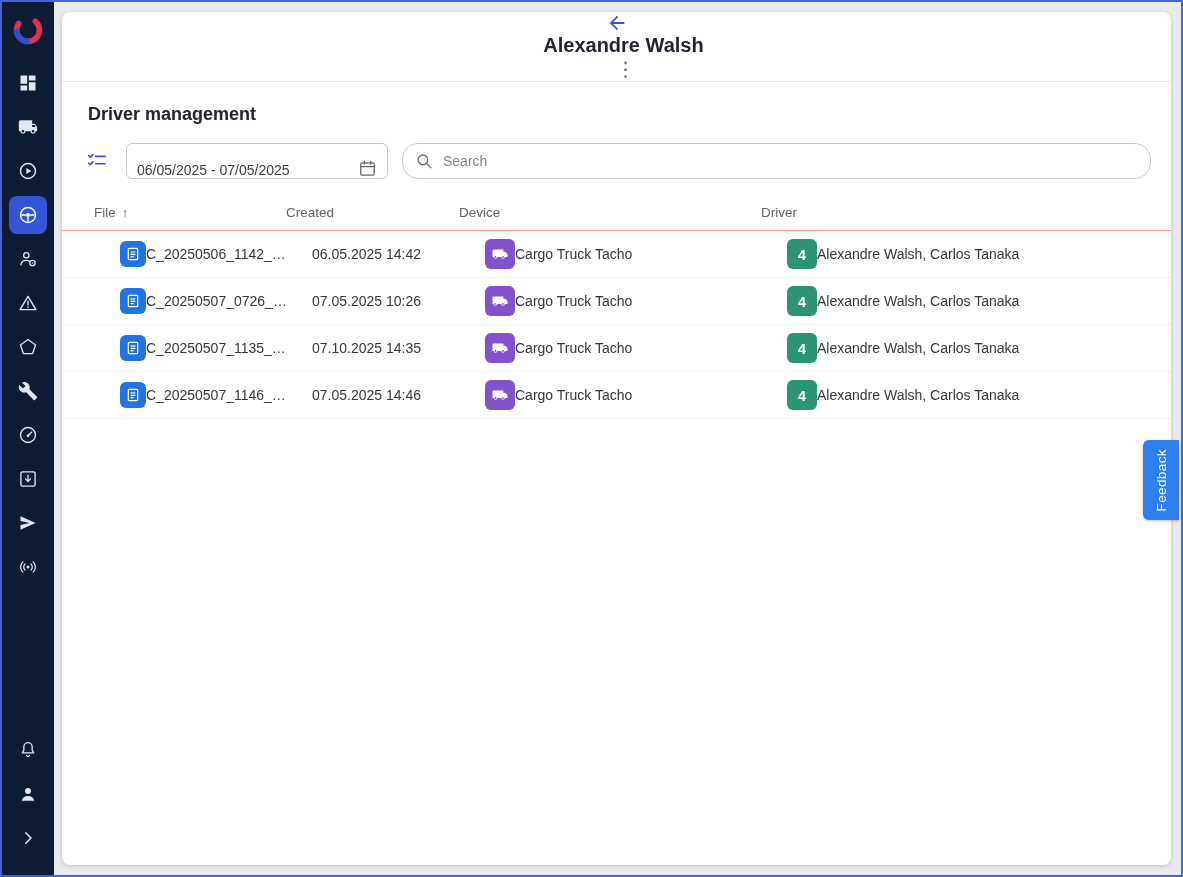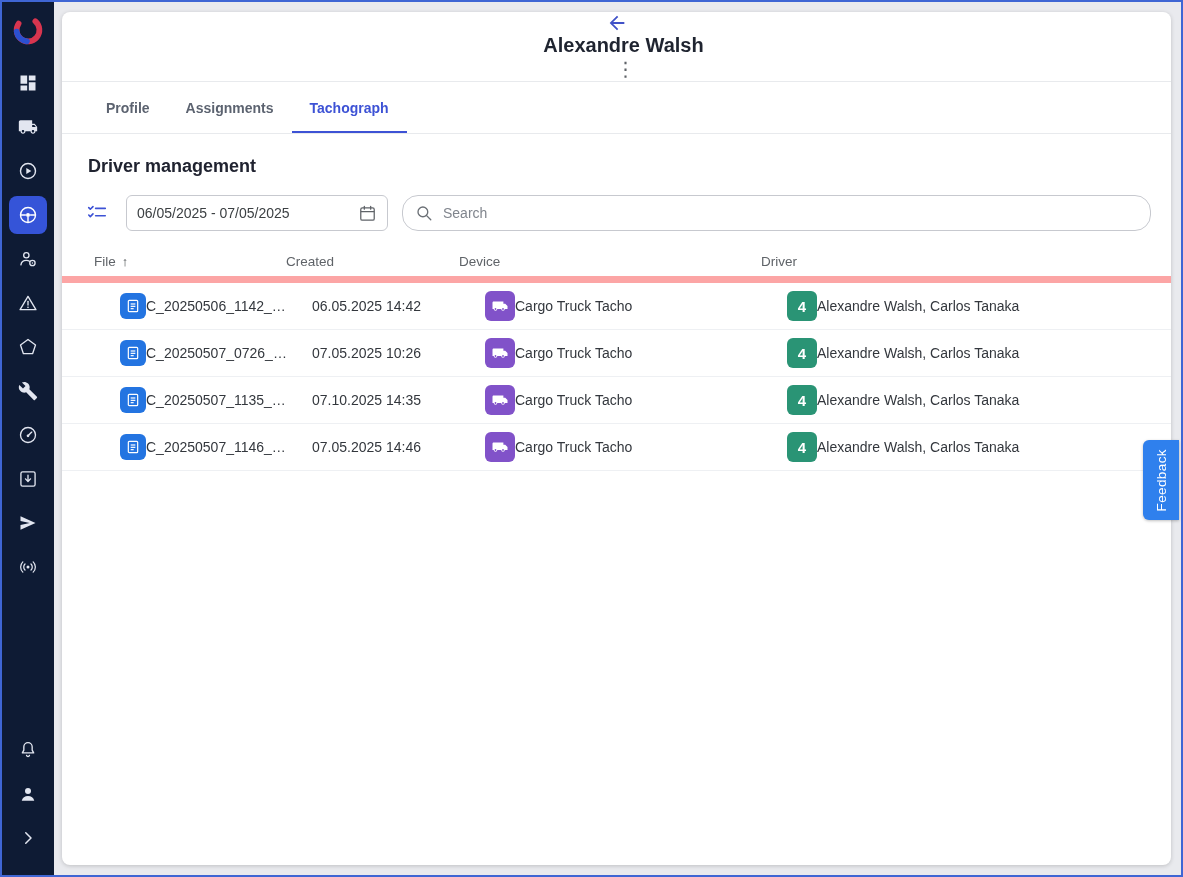--- a/index.html
+++ b/index.html
@@ -42,39 +42,39 @@
     font-size:14px; font-weight:600; color:#5c6370; position:relative;
   }
   .tab.active{ color:#3d52d5; }
   .tab.active::after{ content:""; position:absolute; left:0; right:0; bottom:0; height:2px; background:#3d52d5; }
   .section-title{ font-size:18px; font-weight:700; color:#202330; padding:22px 26px 16px 26px; }
   
   .filter-row{ display:flex; align-items:center; gap:14px; padding:2px 20px 16px 20px; }
   .columns-btn{ background:none; border:none; cursor:pointer; width:30px; height:30px; display:flex; align-items:center; justify-content:center; }
   .date-field{
     width:262px; height:36px; border:1px solid #c7c9cf; border-radius:6px;
-    display:flex; align-items:center; padding:0 10px; gap:8px; background:#fff;
+    display:flex; align-items:flex-end; padding:0 10px; gap:8px; background:#fff;
   }
   .date-field input{
     border:none; outline:none; flex:1; font-size:14px; color:#3c4043; font-family:"Liberation Sans", sans-serif; background:transparent;
   }
   .search-field{
     flex:1; height:36px; border:1px solid #c7c9cf; border-radius:16px;
     display:flex; align-items:center; padding:0 12px; gap:10px; background:#fff;
   }
   .search-field input{
     border:none; outline:none; flex:1; font-size:14px; color:#3c4043; font-family:"Liberation Sans", sans-serif; background:transparent;
   }
   .search-field input::placeholder{ color:#80858d; }
   
   .thead,.trow{
     display:grid; grid-template-columns:192px 173px 302px 1fr;
     align-items:center; padding:0 12px 0 58px;
   }
-  .thead{ height:36px; border-bottom:7px solid #fca5a5;padding-left:32px; }
+  .thead{ height:36px; border-bottom:1px solid #fca5a5;padding-left:32px; }
   .th{ font-size:13.5px; color:#5f6368; display:flex; align-items:center; gap:6px; cursor:pointer; }
   .sort-arrow{ font-size:13px; color:#3c4043; }
   .trow{ height:47px; border-bottom:1px solid #eef0f3; cursor:pointer; }
   .cell{ display:flex; align-items:center; font-size:14px; color:#33373d; }
   .file-icon{
     width:26px; height:26px; border-radius:6px; background:#2374e1; flex:0 0 auto;
     display:flex; align-items:center; justify-content:center;
   }
   .device-icon{
     width:30px; height:30px; border-radius:6px; background:#8152c9; flex:0 0 auto;
@@ -222,25 +222,20 @@
     <header class="card-header">
       <button class="back-btn">
         <svg width="22" height="22" viewBox="0 0 24 24">
           <path fill="#4152c8" d="M20 11H7.8l5.6-5.6L12 4l-8 8 8 8 1.4-1.4L7.8 13H20v-2z"></path>
         </svg>
       </button>
       <h1 class="page-title">Alexandre Walsh</h1>
       <button class="kebab-btn">⋮</button>
     </header>
 
-    <nav class="tabs">
-      <button class="tab">Profile</button>
-      <button class="tab">Assignments</button>
-      <button class="tab active">Tachograph</button>
-    </nav>
 
     <h2 class="section-title">Driver management</h2>
 
     <div class="filter-row">
       <button class="columns-btn">
         <svg width="22" height="22" viewBox="0 0 24 24">
           <path d="M3 6.2l1.7 1.7L7.6 5" stroke="#3d52d5" stroke-width="1.8" fill="none" stroke-linecap="round" stroke-linejoin="round"></path>
           <line x1="10.5" y1="7" x2="21" y2="7" stroke="#3d52d5" stroke-width="1.8" stroke-linecap="round"></line>
           <path d="M3 14.2l1.7 1.7L7.6 13" stroke="#3d52d5" stroke-width="1.8" fill="none" stroke-linecap="round" stroke-linejoin="round"></path>
           <line x1="10.5" y1="15" x2="21" y2="15" stroke="#3d52d5" stroke-width="1.8" stroke-linecap="round"></line>

